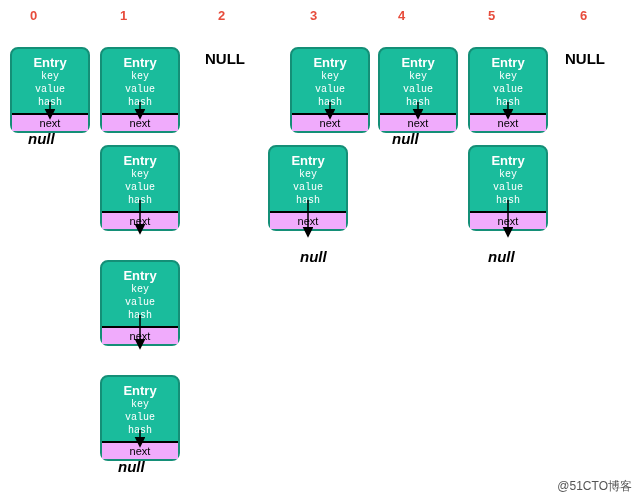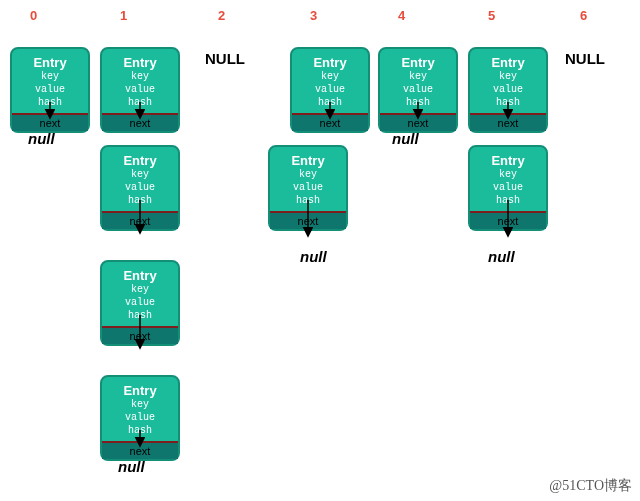--- a/index.html
+++ b/index.html
@@ -46,22 +46,22 @@
       font-size: 13px;
       color: #fff;
     }
     .entry-field {
       font-size: 10px;
       color: #fff;
       line-height: 1.3;
       font-family: Liberation Mono, monospace;
     }
     .entry-next {
-      background: #0f766e;
-      border-top: 2px solid #7f1d1d;
+      background: #f0abfc;
+      border-top: 2px solid #000000;
       text-align: center;
       font-size: 11px;
       padding: 2px 0;
       color: #000;
     }
 
     
     .null-box {
       position: absolute;
       font-size: 15px;
@@ -95,23 +95,22 @@
     }
     svg.arrows polygon {
       fill: #000;
       stroke: #000;
     }
 
     .watermark {
       position: absolute;
       bottom: 6px;
       right: 8px;
-      font-size: 14px;
+      font-size: 12px;
       color: #555;
-      font-family: Liberation Serif, serif;
     }
   </style>
 </head>
 <body>
 
 <div class="diagram">
 
   <span class="index-label" style="left:30px;">0</span>
   <span class="index-label" style="left:120px;">1</span>
   <span class="index-label" style="left:218px;">2</span>

